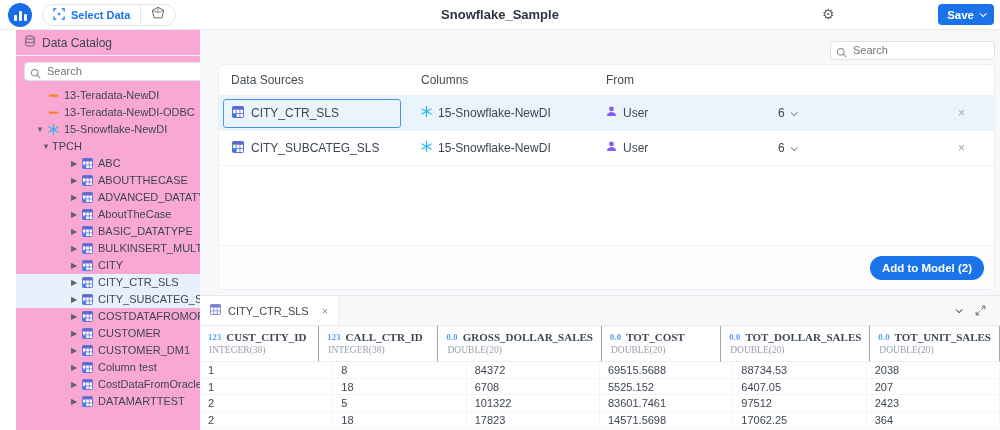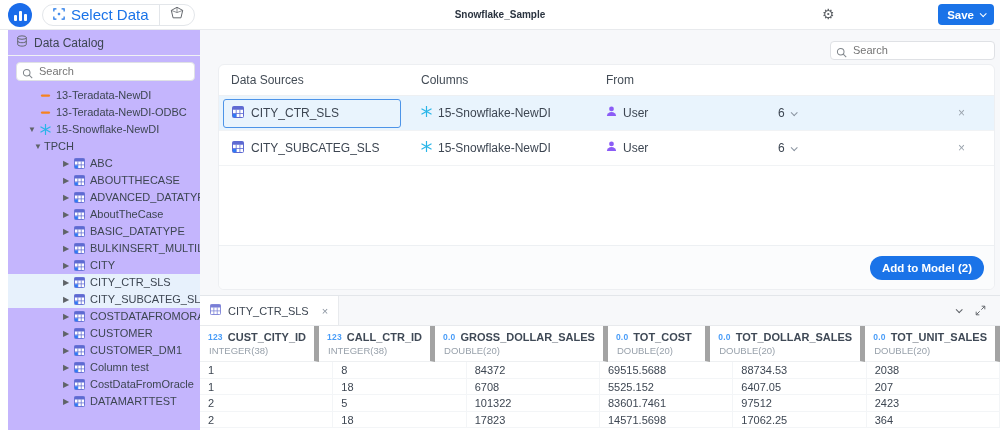--- a/index.html
+++ b/index.html
@@ -9,32 +9,32 @@
   
   .topbar { position:absolute; left:0; top:0; width:1000px; height:30px; background:#fff;
     border-bottom:1px solid #e8eaed; display:flex; align-items:center; padding:0 8px; z-index:5; }
   .logo { width:24px; height:24px; border-radius:50%; background:#1a6cea; display:flex;
     align-items:flex-end; justify-content:center; gap:2px; padding-bottom:6px; margin-right:10px; }
   .logo i { display:block; width:3px; background:#fff; border-radius:1px; }
   .logo i:nth-child(1){height:6px;} .logo i:nth-child(2){height:10px;} .logo i:nth-child(3){height:7px;}
   .pill { display:flex; align-items:center; height:22px; border:1px solid #e3e6ea; border-radius:12px;
     background:#fff; overflow:hidden; }
   .pill .seg { display:flex; align-items:center; gap:6px; padding:0 10px; height:100%; cursor:pointer; }
-  .pill .seg.active { color:#1a73e8; font-weight:normal; font-size:15px; }
+  .pill .seg.active { color:#1a73e8; font-weight:bold; font-size:11px; }
   .pill .divider { width:1px; height:100%; background:#e3e6ea; }
-  .title { position:absolute; left:0; right:0; text-align:center; font-size:10px; font-weight:bold; color:#2b3440; pointer-events:none; }
+  .title { position:absolute; left:0; right:0; text-align:center; font-size:13px; font-weight:bold; color:#2b3440; pointer-events:none; }
   .gear { position:absolute; left:822px; top:7px; font-size:14px; color:#5f6368; line-height:1; cursor:pointer; }
   .save-btn { position:absolute; right:6px; top:4px; height:21px; background:#1a73e8; color:#fff;
     border:none; border-radius:4px; font-size:11.5px; font-weight:bold; padding:0 9px;
     display:flex; align-items:center; gap:6px; cursor:pointer; font-family:inherit; }
   .chev { width:5px; height:5px; border-right:1.5px solid currentColor; border-bottom:1.5px solid currentColor;
     display:inline-block; transform:rotate(45deg) translateY(-1px); }
 
   
-  .sidebar { position:absolute; left:8px; top:30px; width:229px; height:400px; background:#c4b5fd;
+  .sidebar { position:absolute; left:16px; top:30px; width:229px; height:400px; background:#f9a8d4;
     border-right:1px solid #e8eaed; }
   .sb-head { display:flex; align-items:center; gap:6px; height:26px; padding:0 8px;
     font-size:12px; color:#3d4652; border-bottom:1px solid #f0f2f4; }
   .sb-search-row { display:flex; align-items:center; gap:6px; padding:5px 6px 4px 8px; }
   .sb-search { position:relative; flex:1; }
   .sb-search input, .main-search input { width:100%; height:19px; border:1px solid #dfe1e5; border-radius:4px;
     font-size:11px; padding:0 4px 0 22px; color:#3d4652; outline:none; font-family:inherit; background:#fff; }
   .search-ic { position:absolute; left:6px; top:4px; }
   .tree { margin-top:2px; }
   .tree-row { display:flex; align-items:center; height:17px; font-size:11px; color:#3d4652;
@@ -68,21 +68,21 @@
 
   
   .preview { position:absolute; left:200px; top:295px; width:800px; height:135px; background:#fff;
     border-top:1px solid #e3e6ea; }
   .tab-bar { height:30px; background:#f7f8fa; border-bottom:1px solid #e8eaed; display:flex; align-items:stretch; }
   .tab { background:#fff; border-right:1px solid #e8eaed; display:flex; align-items:center; gap:7px;
     padding:0 10px; font-size:11px; color:#3d4652; min-width:112px; cursor:pointer; }
   .tab .x { color:#8a94a0; margin-left:6px; cursor:pointer; font-size:11px; }
   .tab-tools { margin-left:auto; display:flex; align-items:center; gap:14px; padding-right:14px; color:#5f6368; }
   .pv-grid { display:grid; grid-template-columns:repeat(6,1fr); }
-  .pv-head-cell { padding:5px 8px 4px 8px; border-right:5px solid #a3a3a3; border-bottom:1px solid #eef0f2; height:36px; }
+  .pv-head-cell { padding:5px 8px 4px 8px; border-right:1px solid #a3a3a3; border-bottom:1px solid #eef0f2; height:36px;font-family:Liberation Serif, serif; }
   .pv-name { display:flex; align-items:center; gap:5px; font-size:11px; font-weight:bold; color:#3f4956; }
   .pv-badge { color:#4a9df8; font-size:8.5px; font-weight:bold; letter-spacing:0.2px; }
   .pv-type { font-size:9.5px; color:#98a1ab; margin-top:2px; padding-left:1px; }
   .pv-cell { font-size:11px; color:#3d4652; padding:1px 8px; height:16.5px; line-height:15px;
     border-right:1px solid #f3f5f7; border-bottom:1px solid #f3f5f7; overflow:hidden; }
 </style>
 </head>
 <body>
 
 <div class="topbar">

